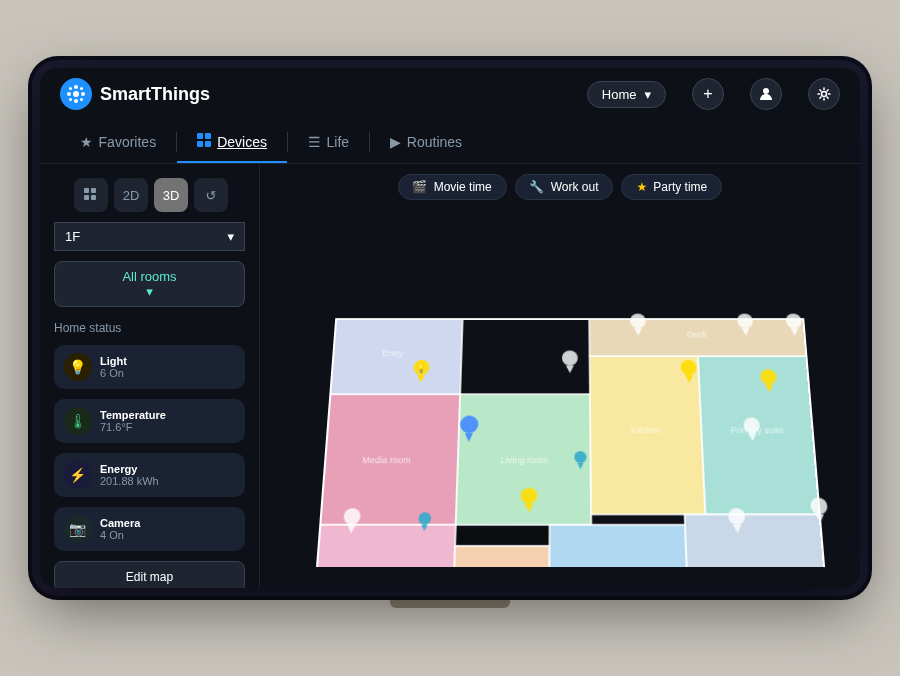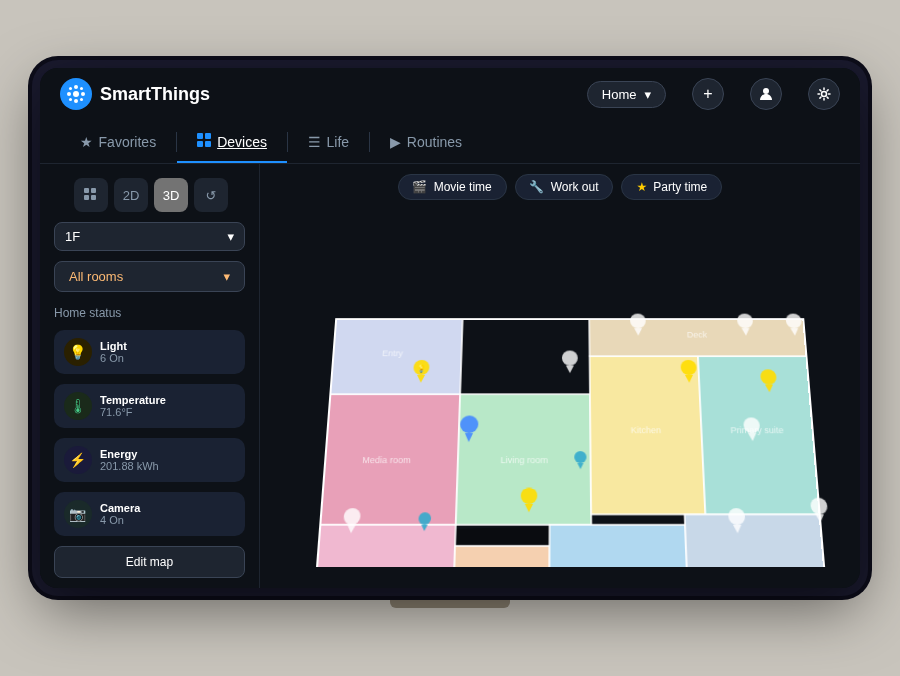--- a/index.html
+++ b/index.html
@@ -195,41 +195,42 @@
     }
 
     .view-btn.active {
       background: #737373;
       color: white;
     }
 
     .floor-select {
       background: #1e2530;
       border: 1px solid #3a4455;
-      border-radius: 8px;
+      border-radius: 0;
       color: white;
       padding: 6px 10px;
       font-size: 13px;
       display: flex;
       align-items: center;
       justify-content: space-between;
       cursor: pointer;
     }
 
     .room-select {
       background: #1e2530;
       border: 1px solid #3a4455;
       border-radius: 8px;
-      color: #fdba74;
-      padding: 7px 14px;
+      color: #5eead4;
+      padding: 7px 24px;
       font-size: 13px;
       display: flex;
       align-items: center;
       justify-content: space-between;
       cursor: pointer;
+      flex-direction: column;
     }
 
     .home-status-title {
       color: #8899aa;
       font-size: 12px;
       margin-top: 4px;
     }
 
     .status-item {
       background: #1a2233;

